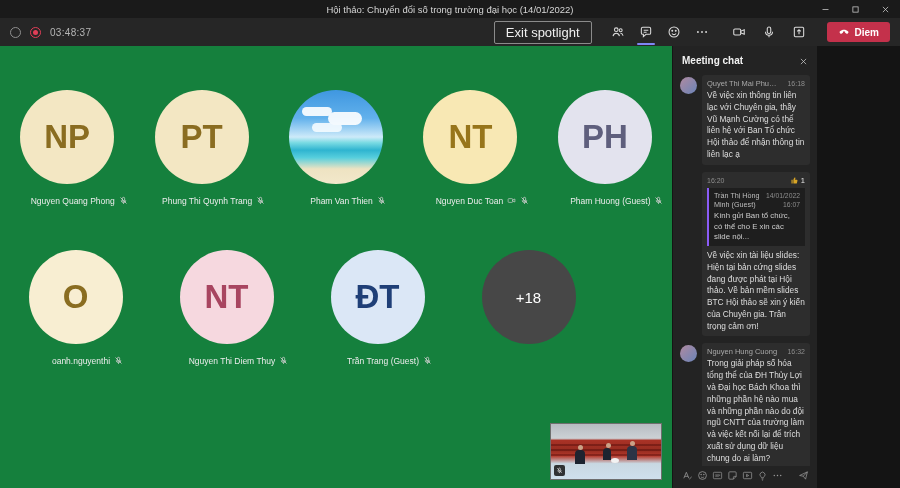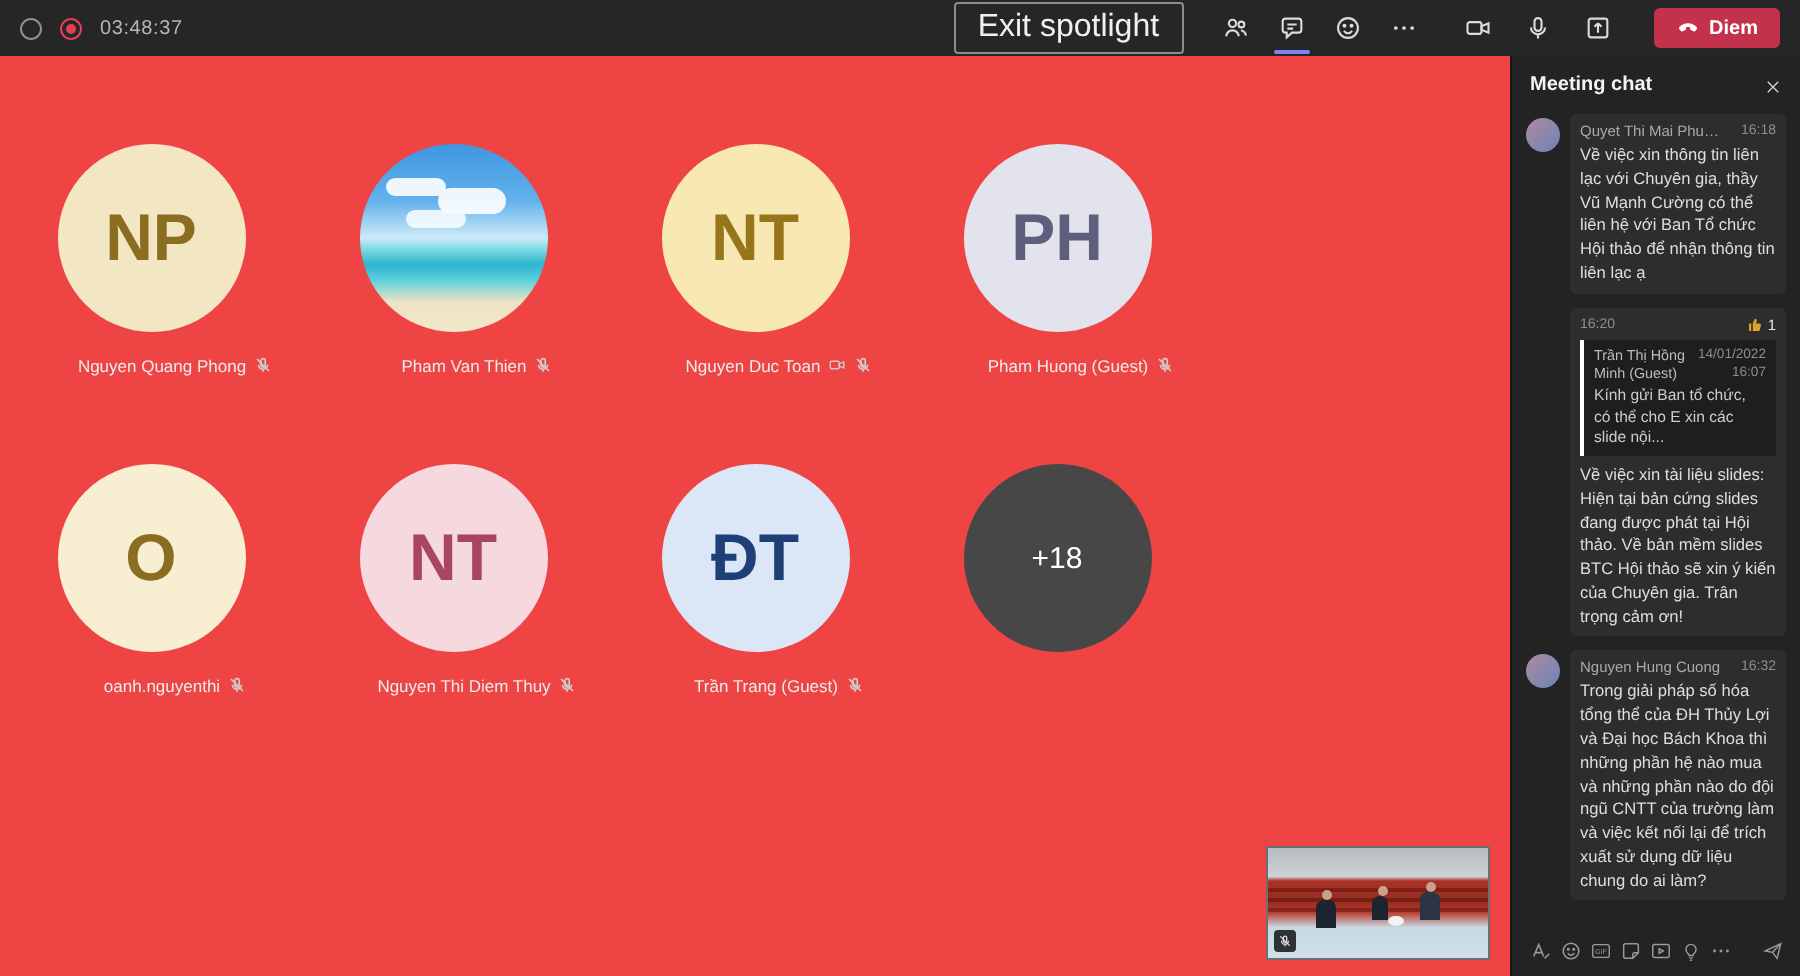--- a/index.html
+++ b/index.html
@@ -15,32 +15,32 @@
   .win-btn svg { width:9px; height:9px; }
 
   
   .toolbar { height:28px; background:#262626; display:flex; align-items:center; padding:0 10px; flex:0 0 auto; }
   .tb-left { display:flex; align-items:center; gap:9px; }
   .ring-icon { width:11px; height:11px; border:1.5px solid #8f8f8f; border-radius:50%; }
   .rec-icon { width:11px; height:11px; border:1.5px solid #e23e57; border-radius:50%; display:flex; align-items:center; justify-content:center; }
   .rec-icon::after { content:""; width:5px; height:5px; border-radius:50%; background:#e23e57; }
   .tb-timer { font-size:10px; color:#b5b5b5; letter-spacing:.3px; }
   .tb-right { margin-left:auto; display:flex; align-items:center; gap:7px; }
-  .exit-spotlight { background:transparent; border:1px solid #8b8b8b; border-radius:2px; color:#f0f0f0; font-size:16px; padding:3px 11px; font-family:inherit; }
+  .exit-spotlight { background:transparent; border:1px solid #8b8b8b; border-radius:2px; color:#f0f0f0; font-size:13px; padding:3px 11px; font-family:inherit; }
   .tool-icons { display:flex; align-items:center; gap:6px; margin:0 8px; }
   .tool-icon { position:relative; width:22px; height:22px; display:flex; align-items:center; justify-content:center; color:#dcdcdc; }
   .tool-icon svg { width:14px; height:14px; }
   .tool-icon.active::after { content:""; position:absolute; left:2px; right:2px; bottom:-2px; height:2px; border-radius:1px; background:#7f85f5; }
   .device-icons { display:flex; align-items:center; gap:8px; margin-right:10px; }
   .leave-btn { display:flex; align-items:center; gap:5px; background:#c4314b; color:#fff; border:none; border-radius:3px; font-size:10px; font-weight:bold; padding:4px 11px; font-family:inherit; }
   .leave-btn svg { width:12px; height:12px; }
 
   
   .main { flex:1; display:flex; min-height:0; }
-  .stage { position:relative; width:755px; background:#ef4444; }
+  .stage { position:relative; width:672px; background:#15803d; }
   .srow { display:flex; }
   .srow1 { margin-top:44px; }
   .srow2 { margin-top:44px; }
   .tile { width:151px; display:flex; flex-direction:column; align-items:center; }
   .avatar { width:94px; height:94px; border-radius:50%; display:flex; align-items:center; justify-content:center; font-size:33px; font-weight:600; position:relative; overflow:hidden; flex:0 0 auto; }
   .avatar.overflow { font-size:15px; font-weight:400; }
   .pname-row { margin-top:11px; display:flex; align-items:center; gap:4px; height:11px;padding-left:24px; }
   .pname { font-size:8.5px; color:#ececec; white-space:nowrap; }
   .p-ico { color:#cfcfcf; display:flex; }
   .p-ico svg { width:9px; height:9px; }
@@ -77,39 +77,59 @@
   .msg { position:relative; padding-left:22px; }
   .msg.noav { }
   .msg-avatar { position:absolute; left:0; top:2px; width:17px; height:17px; border-radius:50%; background:linear-gradient(135deg,#b08aa0,#6a84b8); }
   .bubble { background:#2d2d2d; border-radius:3px; padding:4px 5px; }
   .mhead { display:flex; align-items:center; justify-content:space-between; margin-bottom:2px; }
   .mauthor { font-size:7.5px; color:#a9a9a9; white-space:nowrap; overflow:hidden; text-overflow:ellipsis; max-width:72px; }
   .mtime { font-size:7px; color:#8d8d8d; margin-left:4px; }
   .mtext { font-size:8.3px; line-height:1.42; color:#dedede; }
   .reaction { display:flex; align-items:center; gap:2px; font-size:7.5px; color:#e6e6e6; }
   .reaction svg { width:9px; height:9px; color:#d8a526; }
-  .quote { border-left:2px solid #ffffff; background:#1e1e1e; padding:3px 5px; margin:3px 0 4px 0; }
+  .quote { border-left:2px solid #8b5cf6; background:#1e1e1e; padding:3px 5px; margin:3px 0 4px 0; }
   .q-head { display:flex; justify-content:space-between; gap:4px; margin-bottom:2px; }
   .q-author { font-size:7.2px; color:#bdbdbd; line-height:1.3; }
   .q-times { text-align:right; font-size:6.8px; color:#8d8d8d; line-height:1.35; white-space:nowrap; }
   .q-text { font-size:7.8px; color:#cccccc; line-height:1.35; }
 
   .chat-input-wrap { flex:0 0 auto; padding:5px 7px 3px 7px; }
   .chat-input { width:100%; background:#2b2b2b; border:1px solid #3a3a3a; border-radius:3px; color:#e6e6e6; font-size:8.5px; padding:4px 6px; font-family:inherit; outline:none; }
   .chat-input::placeholder { color:#8f8f8f; }
   .composer { display:flex; align-items:center; gap:1px; padding:2px 7px 6px 7px; flex:0 0 auto; }
   .c-ico { width:14px; height:14px; display:flex; align-items:center; justify-content:center; color:#9a9a9a; }
   .c-ico svg { width:11px; height:11px; }
   .c-spacer { flex:1; }
 </style>
 </head>
 <body>
 
 <div class="app">
 
+  <div class="titlebar">
+    <div class="titlebar-title">Hội thảo: Chuyển đổi số trong trường đại học (14/01/2022)</div>
+    <div class="win-controls">
+      <div class="win-btn">
+          <svg viewBox="0 0 24 24" fill="none" stroke="currentColor" stroke-width="2">
+            <path d="M4 12h16"></path>
+          </svg>
+        </div>
+      <div class="win-btn">
+          <svg viewBox="0 0 24 24" fill="none" stroke="currentColor" stroke-width="2">
+            <rect x="5" y="5" width="14" height="14"></rect>
+          </svg>
+        </div>
+      <div class="win-btn">
+          <svg viewBox="0 0 24 24" fill="none" stroke="currentColor" stroke-width="2">
+            <path d="M5 5l14 14M19 5L5 19"></path>
+          </svg>
+        </div>
+    </div>
+  </div>
 
   <div class="toolbar">
     <div class="tb-left">
       <span class="ring-icon"></span>
       <span class="rec-icon"></span>
       <span class="tb-timer">03:48:37</span>
     </div>
     <div class="tb-right">
       <button class="exit-spotlight">Exit spotlight</button>
       <div class="tool-icons">
@@ -174,20 +194,32 @@
     </div>
   </div>
 
   <div class="main">
     <div class="stage">
       <div class="srow srow1" id="stage-row-0">
           <div class="tile">
             <div class="avatar" style="background: rgb(243, 231, 195); color: rgb(138, 109, 33);">NP</div>
             <div class="pname-row">
               <span class="pname">Nguyen Quang Phong</span>
+              <span class="p-ico">
+                <svg viewBox="0 0 24 24" fill="none" stroke="currentColor" stroke-width="2.2">
+                  <rect x="9" y="3.5" width="6" height="11" rx="3"></rect>
+                  <path d="M6 11.5a6 6 0 0 0 12 0M12 17.5V21M4 4l16 16"></path>
+                </svg>
+              </span>
+            </div>
+          </div>
+          <div class="tile">
+            <div class="avatar" style="background: rgb(243, 231, 195); color: rgb(138, 109, 33);">PT</div>
+            <div class="pname-row">
+              <span class="pname">Phung Thi Quynh Trang</span>
               <span class="p-ico">
                 <svg viewBox="0 0 24 24" fill="none" stroke="currentColor" stroke-width="2.2">
                   <rect x="9" y="3.5" width="6" height="11" rx="3"></rect>
                   <path d="M6 11.5a6 6 0 0 0 12 0M12 17.5V21M4 4l16 16"></path>
                 </svg>
               </span>
             </div>
           </div>
           <div class="tile">
             <div class="avatar photo-beach"></div>

